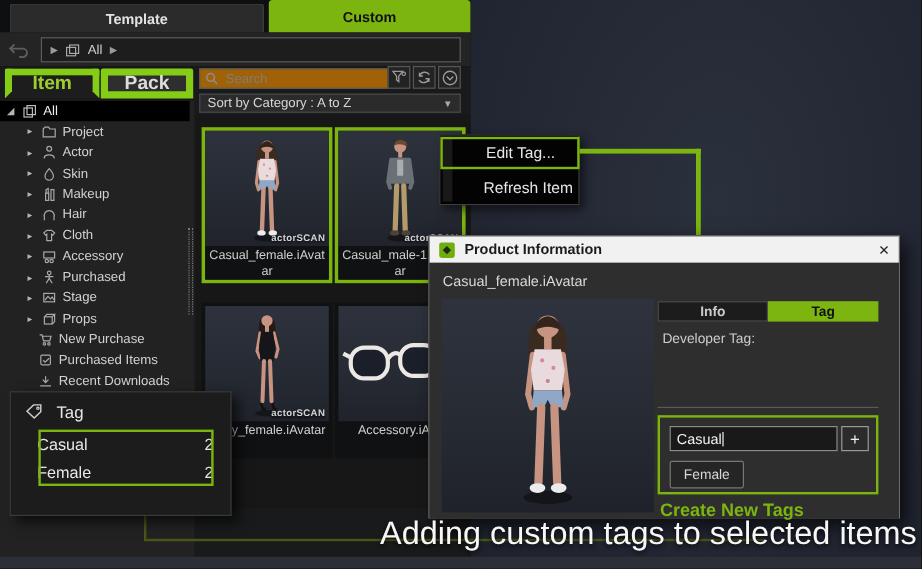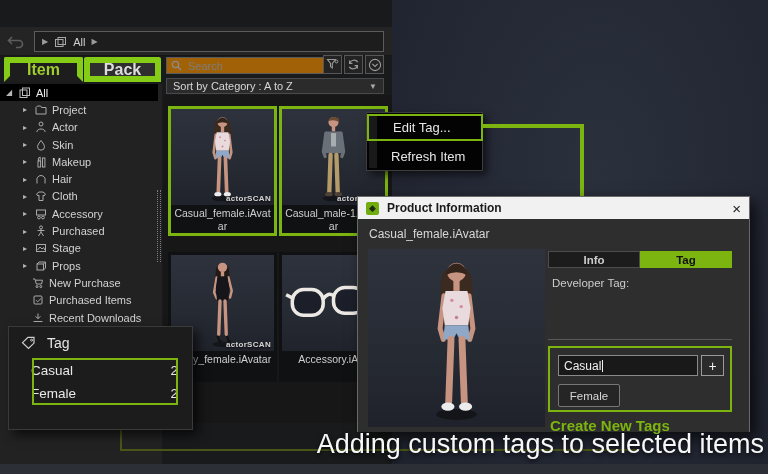--- a/index.html
+++ b/index.html
@@ -74,21 +74,21 @@
   .tp-row{display:flex;align-items:center;justify-content:space-between;height:23px;padding:0 14px 0 22px;font-size:13.5px;}
   .tp-row .nm,.tp-row .ct{color:#e8e8e8;}
   .tp-row.dim .nm,.tp-row.dim .ct{color:#8a8a8a;}
   #tag-popup-highlight{left:32px;top:358px;width:146px;height:47px;border:2px solid #7cb50f;}
 
   
   #context-menu{left:366px;top:112px;width:117px;height:59px;background:#030303;border:1px solid #3d3d3d;
     box-shadow:4px 4px 8px rgba(0,0,0,.6);}
   #context-menu .gutter{position:absolute;left:2px;top:2px;width:8px;height:53px;background:#191919;}
   .cm-item{position:absolute;left:0;width:117px;height:27px;display:flex;align-items:center;
-    padding-left:24px;color:#e6e6e6;font-size:13px;}
+    padding-left:36px;color:#e6e6e6;font-size:13px;}
   #cm-item-0{top:1px;border:2px solid #7cb50f;width:116px;}
   #cm-item-1{top:30px;}
 
   
   .conn{background:#7cb50f;}
   #conn-h{left:483px;top:124px;width:101px;height:4px;}
   #conn-v{left:580px;top:124px;width:4px;height:72px;}
 
   
   #dialog{left:357px;top:196px;width:393px;height:236px;border:1px solid #6a6a6a;
@@ -192,20 +192,24 @@
     </symbol>
   </defs>
 </svg>
 
 <div id="stage">
 
   <div class="abs" id="viewport"></div>
 
   <div class="abs" id="app-panel">
 
+    <div class="abs" id="top-tabbar">
+      <div class="top-tab" id="tab-template">Template</div>
+      <div class="top-tab" id="tab-custom">Custom</div>
+    </div>
 
     <div class="abs" id="toolbar">
       <div class="abs" id="undo-btn">
         <svg class="ic" width="20" height="16" viewBox="0 0 20 16">
           <path d="M6,4 L2.5,7.5 L6,11 M3,7.5 h10 a3.5,3.5 0 0 1 0,7 h-3" stroke="#5d5d5d" stroke-width="1.6" fill="none"></path>
         </svg>
       </div>
       <div class="abs" id="breadcrumb">
         <span class="crumb-arrow">▶</span>
         <span>

